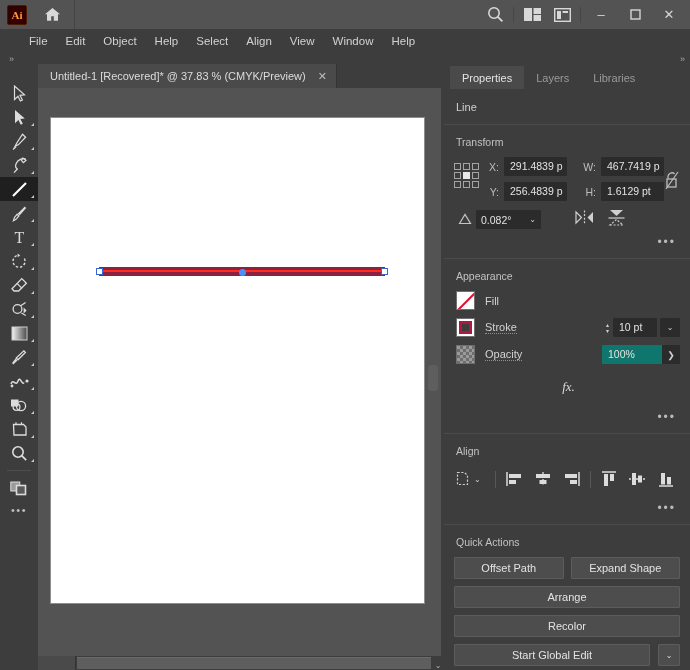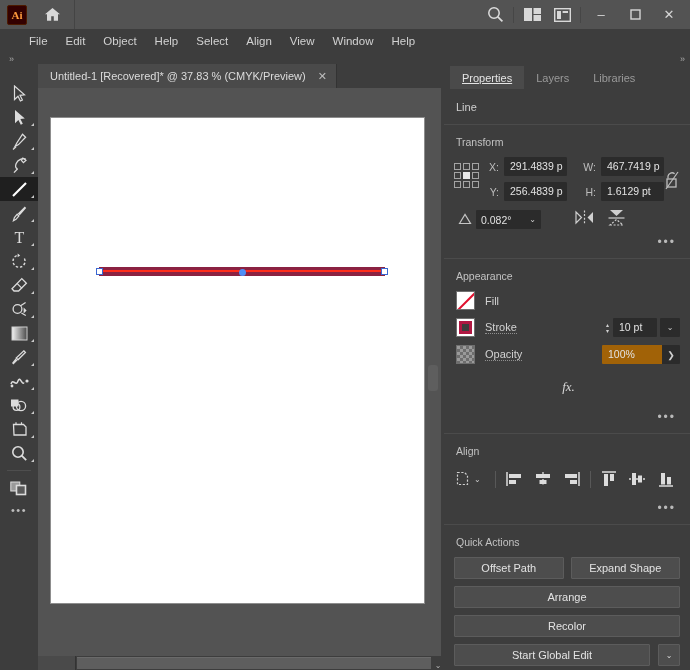--- a/index.html
+++ b/index.html
@@ -146,21 +146,21 @@
   
   .props {
     position: absolute; left: 444px; top: 66px; width: 246px; height: 604px;
     background: #3d3d3d;
   }
   .props-tabs { display: flex; height: 23px; background: #3d3d3d; padding-left: 6px; }
   .ptab {
     padding: 0 12px; height: 23px; display: flex; align-items: center;
     color: #9a9a9a; font-size: 11px; background: #3d3d3d;
   }
-  .ptab.active { background: #4a4a4a; color: #e4e4e4; text-decoration: underline; }
+  .ptab.active { background: #4a4a4a; color: #e4e4e4; }
   .panel-body { padding: 0 10px; }
   .obj-type { color: #d0d0d0; font-size: 11px; padding: 12px 0 11px 2px; }
   .sect-rule { height: 1px; background: #4b4b4b; margin: 0 -10px; }
   .sect-title { color: #c2c2c2; font-size: 10.5px; padding: 11px 0 9px 2px; }
 
   
   .xform-row { display: flex; align-items: flex-start; }
   .refpoint { width: 26px; margin-top: 6px; margin-right: 3px; }
   .rp-grid { display: grid; grid-template-columns: repeat(3, 7px); gap: 2px; }
   .rp-cell { width: 7px; height: 7px; border: 1px solid #a4a4a4; }
@@ -212,21 +212,21 @@
   .ap-label.dotted { border-bottom: 1px dotted #8f8f8f; }
   .stepper { margin-left: auto; display: flex; align-items: center; }
   .spin { display: flex; flex-direction: column; color: #cfcfcf; font-size: 6px; line-height: 6px; margin-right: 4px; }
   .sbox {
     background: #2b2b2b; color: #e2e2e2; font-size: 10.5px; height: 19px; line-height: 19px;
     padding: 0 6px; width: 44px; border-radius: 1px;
   }
   .sdrop { width: 20px; height: 19px; background: #2b2b2b; margin-left: 3px;
     display: flex; align-items: center; justify-content: center; color: #cfcfcf; font-size: 8px; border-radius: 1px; }
   .opbox-wrap { margin-left: auto; display: flex; align-items: center; }
-  .opbox { background: #a16207; color: #e2e2e2; font-size: 10.5px; height: 19px; line-height: 19px;
+  .opbox { background: #0f766e; color: #e2e2e2; font-size: 10.5px; height: 19px; line-height: 19px;
     padding: 0 6px; width: 60px; border-radius: 1px 0 0 1px; }
   .oparrow { width: 18px; height: 19px; background: #2b2b2b; display: flex; align-items: center;
     justify-content: center; color: #cfcfcf; font-size: 9px; border-radius: 0 1px 1px 0; }
   .fx-row { color: #d8d8d8; font-size: 13px; font-style: italic;
     font-family: "Liberation Serif", serif; padding: 7px 0 10px 3px; text-align: center; }
 
   
   .align-row { display: flex; align-items: center; padding: 2px 0 6px 2px; gap: 0; }
   .align-btn { width: 29px; height: 22px; display: flex; align-items: center; justify-content: center; }
   .align-dd { display: flex; align-items: center; width: 36px; }

